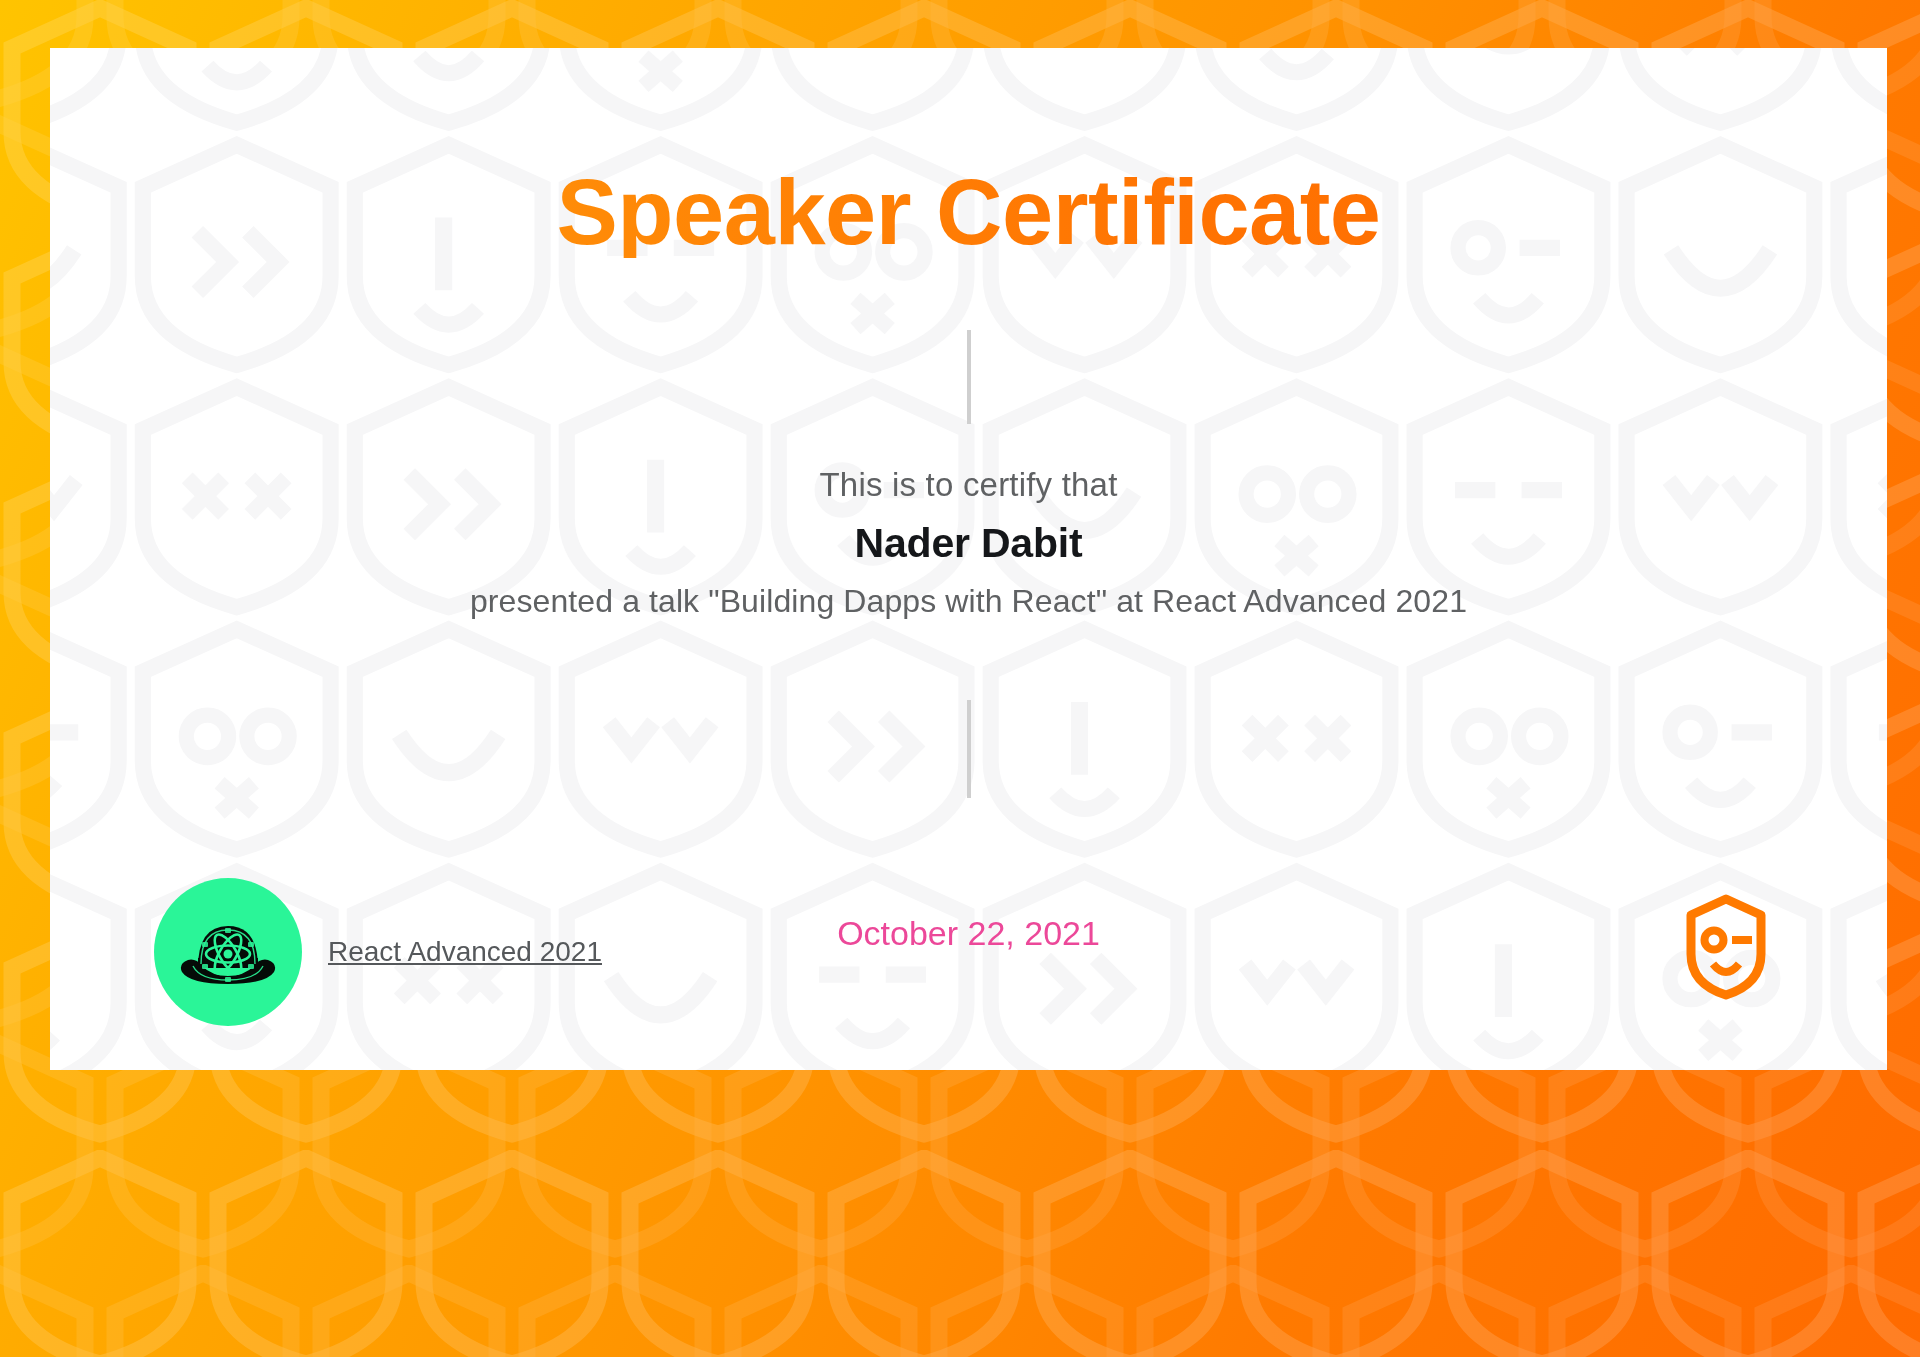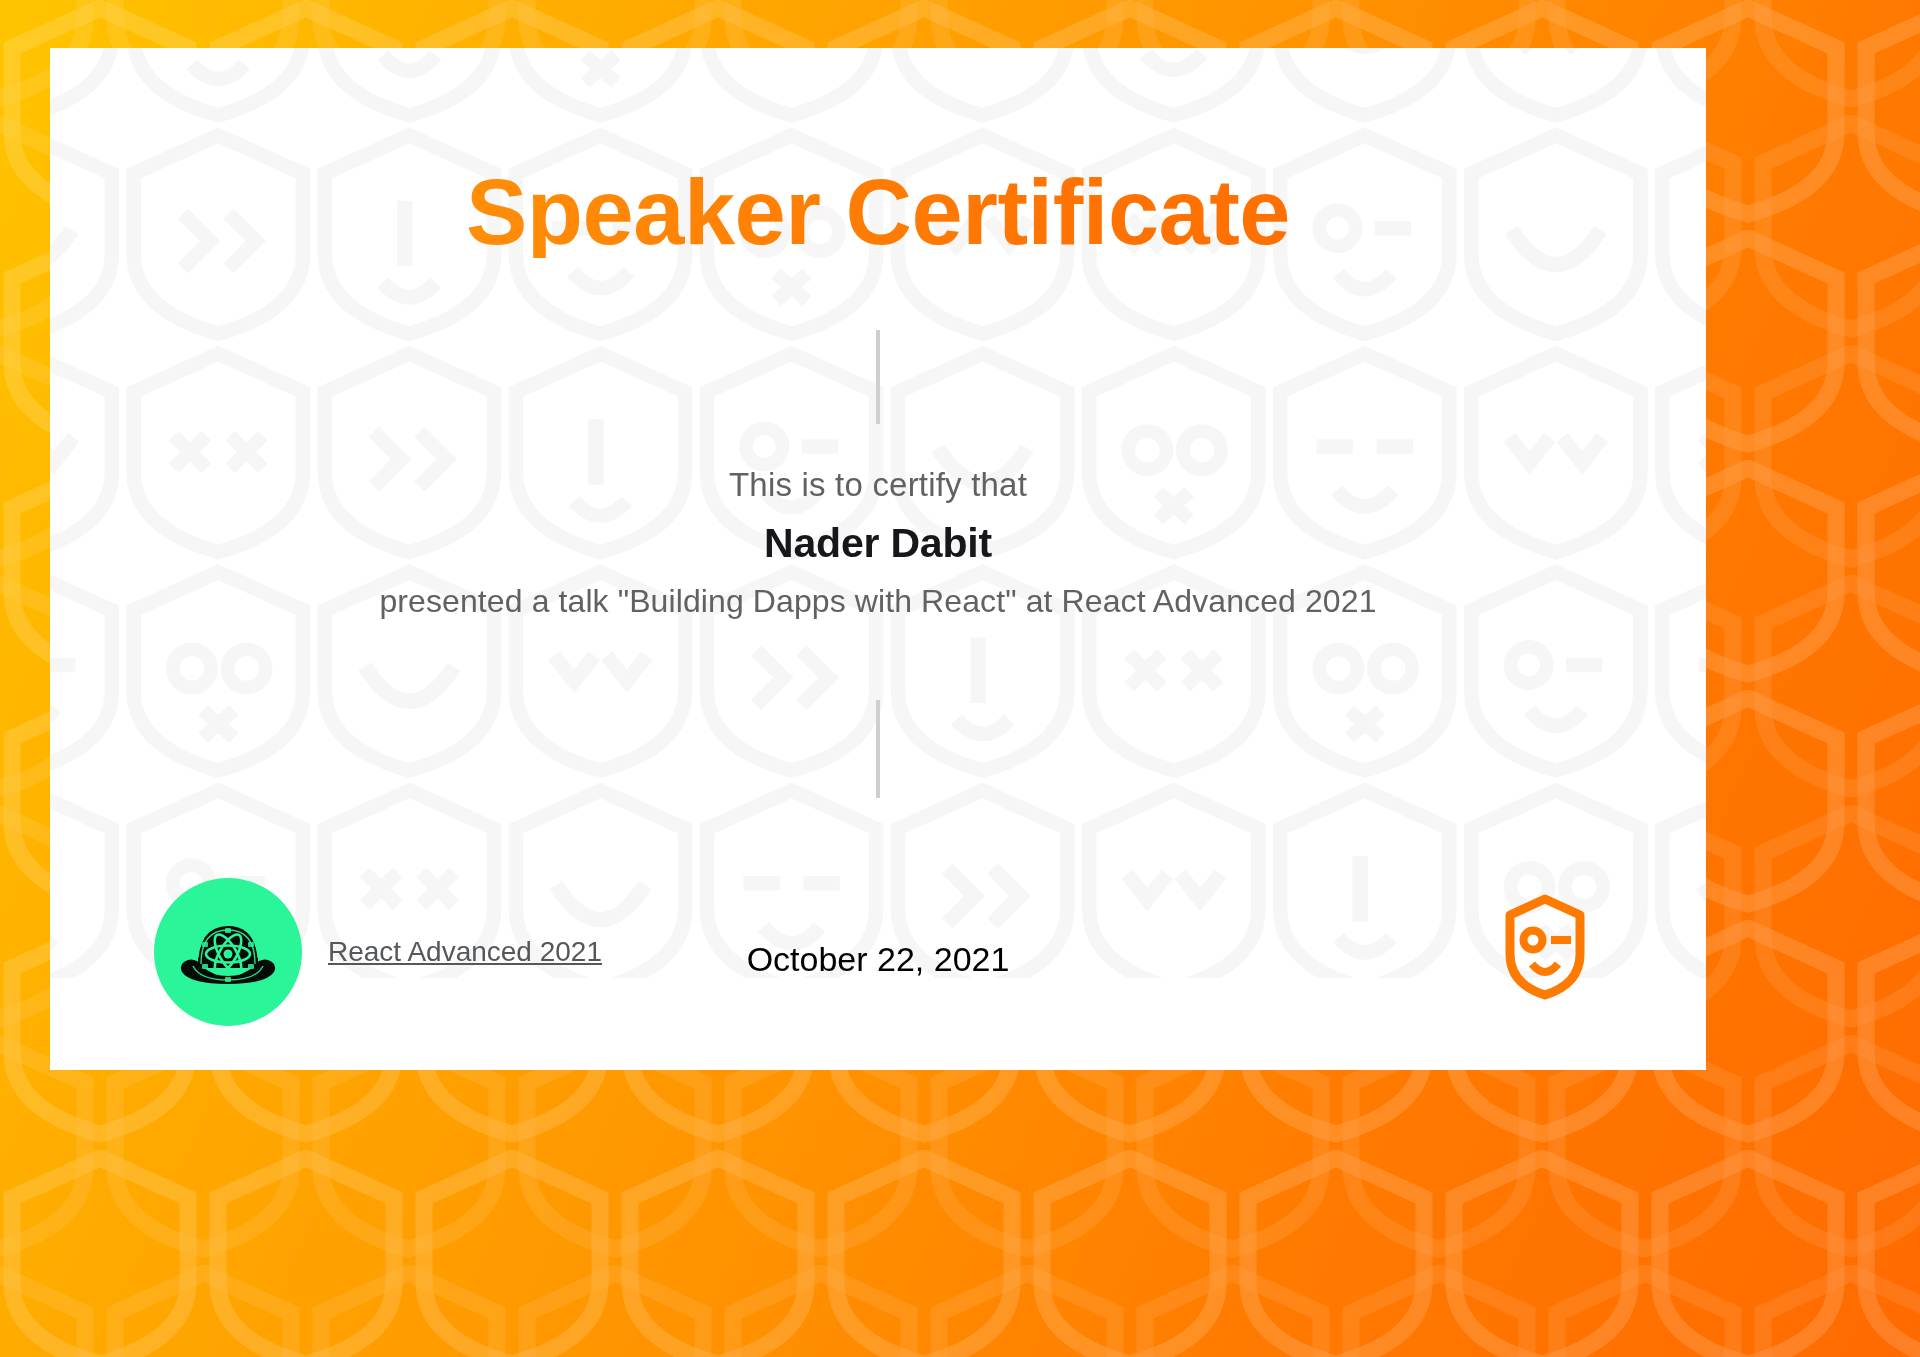--- a/index.html
+++ b/index.html
@@ -20,21 +20,21 @@
   .frame-pattern{
     position:absolute; inset:0;
     opacity:.26;
     pointer-events:none;
   }
 
   
   #card{
     position:absolute;
     left:50px; top:48px;
-    width:1656px; height:1022px;
+    width:1837px; height:1022px;
     background:#ffffff;
     overflow:hidden;
   }
   .card-pattern{
     position:absolute; inset:0;
     opacity:1;
     pointer-events:none;
   }
   .card-inner{
     position:absolute; inset:0;
@@ -120,24 +120,24 @@
     font-size:28px;
     color:#55585B;
     font-weight:400;
     white-space:nowrap;
     text-decoration:underline;
   }
 
   
   #event-date{
     position:absolute;
-    left:0; right:0; top:90px;
+    left:0; right:0; top:64px;
     text-align:center;
     font-size:34px;
-    color:#000000;
+    color:#ec4899;
     font-weight:400;
     white-space:nowrap;
   }
 
   
   #organiser-block{
     position:absolute;
     right:118px; top:44px;
     display:flex; align-items:center; gap:22px;
   }

